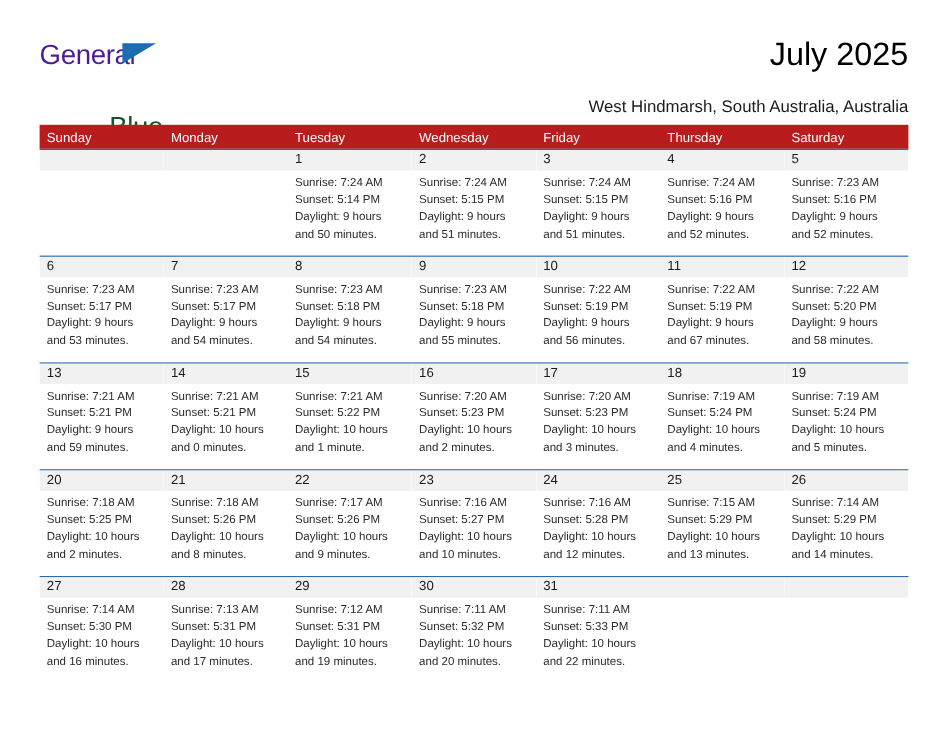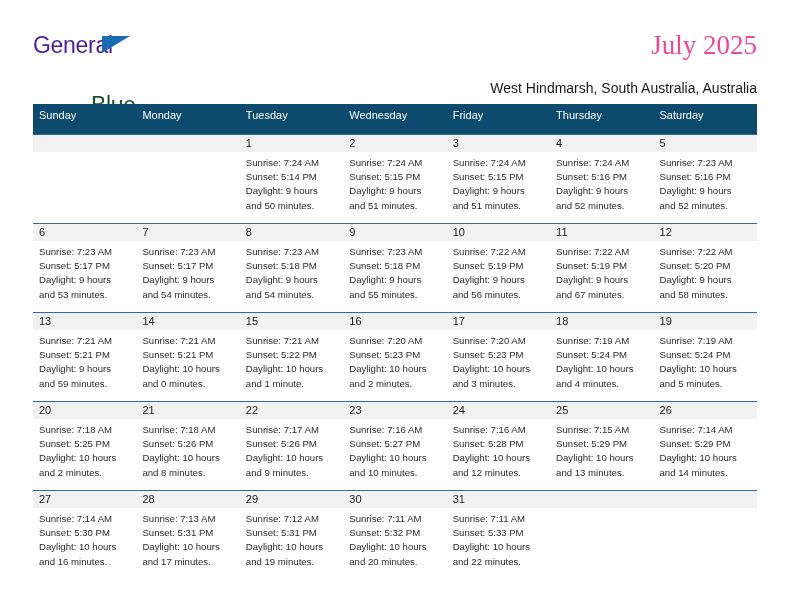--- a/index.html
+++ b/index.html
@@ -67,45 +67,44 @@
   }
 
   .title-block {
     position: absolute;
     right: 0;
     top: 0;
     text-align: right;
   }
   .cal-title {
     font-size: 27px;
-    color: #ec4899;
+    color: #000000;
     line-height: 34px;
     white-space: nowrap;
     font-weight: normal;
-    font-family: Liberation Serif, serif;
   }
   .cal-subtitle {
     font-size: 14px;
     color: #1a1a1a;
     line-height: 20px;
     margin-top: 16px;
     white-space: nowrap;
   }
 
   
   .calendar {
     position: absolute;
     left: 33px;
     top: 104px;
     width: 724px;
   }
   .weekdays {
     display: flex;
-    background: #0c4a6e;
-    height: 30px;
+    background: #b91c1c;
+    height: 20px;
   }
   .weekday {
     flex: 1 1 0;
     color: #ffffff;
     font-size: 11px;
     line-height: 22px;
     padding-left: 6px;
     box-sizing: border-box;
     white-space: nowrap;
   }

